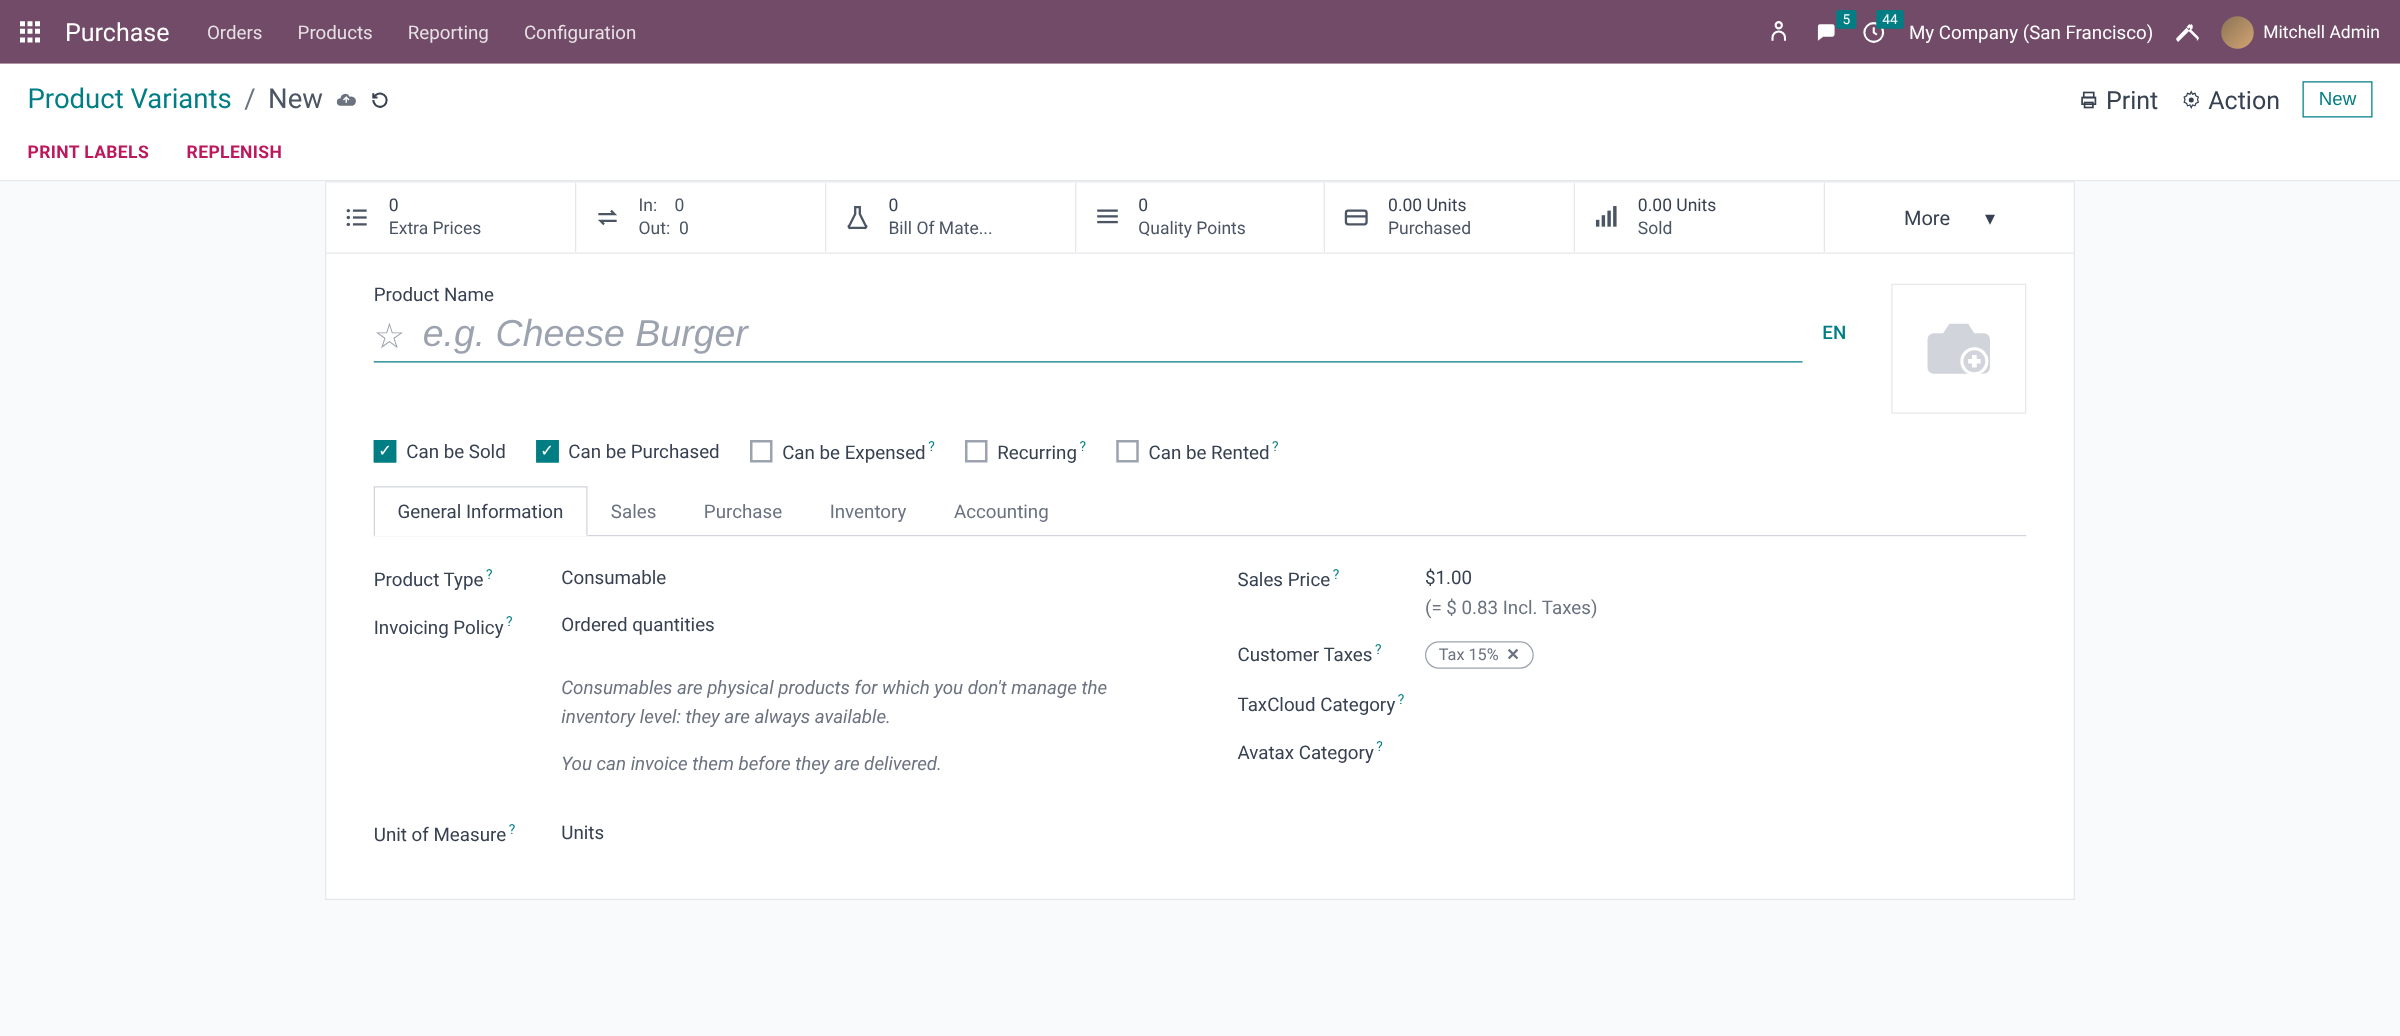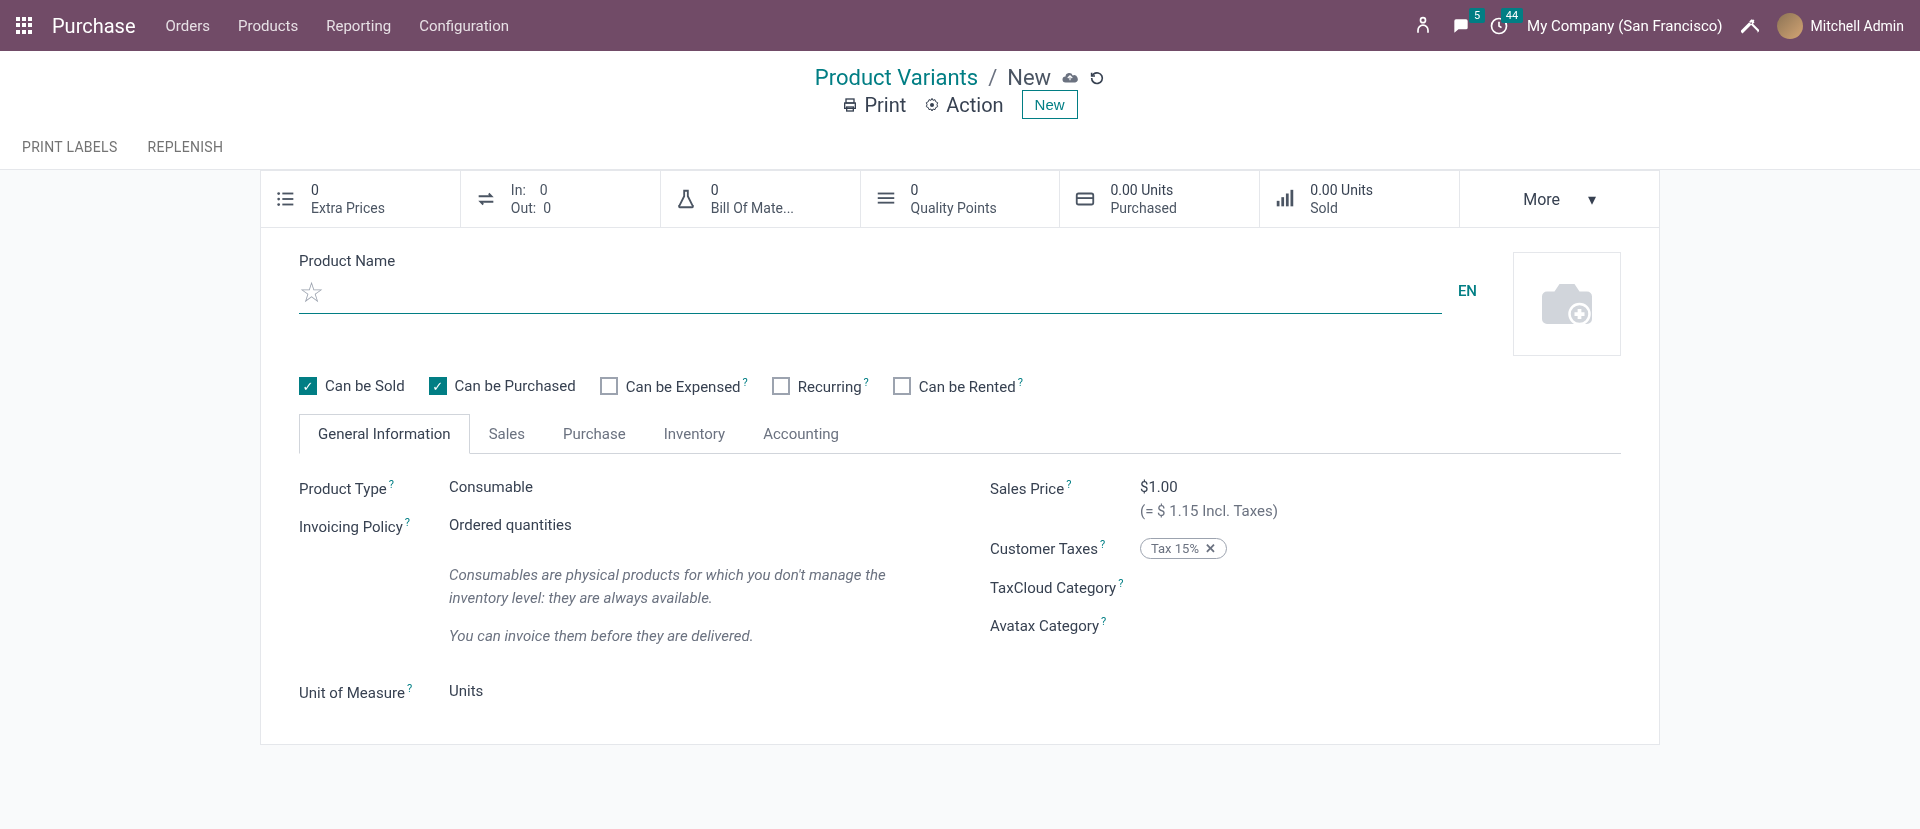--- a/index.html
+++ b/index.html
@@ -13,32 +13,32 @@
 .nav-menu { display: flex; gap: 28px; flex: 1; }
 .nav-item { color: #e7e0e5; font-size: 15px; cursor: pointer; }
 .nav-right { display: flex; align-items: center; gap: 18px; }
 .nav-icon-wrap { position: relative; display: flex; align-items: center; cursor: pointer; }
 .badge { position: absolute; top: -8px; right: -14px; background: #017E84; color: #fff; font-size: 11px; padding: 1px 5px; border-radius: 2px; }
 .company-name { font-size: 15px; text-align: center; }
 .avatar { width: 26px; height: 26px; border-radius: 50%; background: linear-gradient(135deg, #8b7355, #d4a574); display: inline-block; }
 .user-block { display: flex; align-items: center; gap: 8px; cursor: pointer; }
 
 
-.control-row { background: #fff; padding: 14px 22px 10px; display: flex; align-items: center; justify-content: space-between; flex-direction: column; }
+.control-row { background: #fff; padding: 14px 22px 10px; display: flex; align-items: center; justify-content: space-between; }
 .breadcrumb { display: flex; align-items: center; gap: 10px; font-size: 22px; }
 .breadcrumb-link { color: #017E84; cursor: pointer; }
 .breadcrumb-current { color: #4b5563; }
 .bc-icon { color: #6b7280; cursor: pointer; font-size: 16px; }
 .control-actions { display: flex; align-items: center; gap: 18px; }
 .action-btn { display: flex; align-items: center; gap: 6px; font-size: 20px; color: #374151; cursor: pointer; }
 .new-btn { border: 1px solid #017E84; color: #017E84; padding: 5px 12px; font-size: 15px; cursor: pointer; background: #fff; }
 
 
 .sec-toolbar { background: #fff; padding: 10px 22px 14px; display: flex; gap: 30px; border-bottom: 1px solid #e5e7eb; }
-.sec-link { color: #737373; font-size: 14px; font-weight: 400; letter-spacing: 0.3px; cursor: pointer; }
+.sec-link { color: #be185d; font-size: 14px; font-weight: 700; letter-spacing: 0.3px; cursor: pointer; }
 
 
 .form-sheet { max-width: 1400px; margin: 0 auto; background: #fff; border: 1px solid #e5e7eb; }
 
 
 .stat-row { display: flex; border-bottom: 1px solid #e5e7eb; }
 .stat-btn { flex: 1; padding: 10px 14px; display: flex; align-items: center; gap: 12px; border-right: 1px solid #e5e7eb; cursor: pointer; min-height: 55px; }
 .stat-btn:last-child { border-right: none; }
 .stat-icon { font-size: 20px; color: #4b5563; width: 24px; text-align: center; flex-shrink: 0; }
 .stat-icon.red { color: #d9534f; }
@@ -266,20 +266,21 @@
       <span>More</span>&nbsp;<span>▾</span>
     </div>
   </div>
 
   <div class="prod-header">
     <div class="prod-main">
       <div class="prod-label">Product Name</div>
       <div style="display:flex;align-items:flex-start;gap:10px">
         <div class="name-row" style="flex:1">
           <span class="star">☆</span>
+          <input class="name-input" placeholder="e.g. Cheese Burger" style="">
         </div>
         <span class="lang-badge">EN</span>
       </div>
     </div>
     <div class="img-placeholder">
       <svg class="camera-svg" viewBox="0 0 24 24">
           <path d="M4 7h3l2-3h6l2 3h3a2 2 0 0 1 2 2v9a2 2 0 0 1-2 2H4a2 2 0 0 1-2-2V9a2 2 0 0 1 2-2z"></path>
           <circle cx="17" cy="16" r="4" fill="#d1d5db" stroke="#fff" stroke-width="1"></circle>
           <path d="M17 14v4M15 16h4" stroke="#fff" stroke-width="1.5"></path>
         </svg>
@@ -338,21 +339,21 @@
       <div class="field-row">
         <div class="field-label"><span>Unit of Measure</span><sup class="help-q">?</sup></div>
         <div class="field-val">Units</div>
       </div>
     </div>
     <div class="form-col">
       <div class="field-row">
         <div class="field-label"><span>Sales Price</span><sup class="help-q">?</sup></div>
         <div class="field-val">
           <div>$1.00</div>
-          <div class="sub-val">(= $ 1.15 Incl. Taxes)</div>
+          <div class="sub-val">(= $ 0.83 Incl. Taxes)</div>
         </div>
       </div>
       <div class="field-row">
         <div class="field-label"><span>Customer Taxes</span><sup class="help-q">?</sup></div>
         <div class="field-val">
           <span class="tax-tag">
               <span>Tax 15%</span>
               <span class="tax-x">✕</span>
             </span>
         </div>

